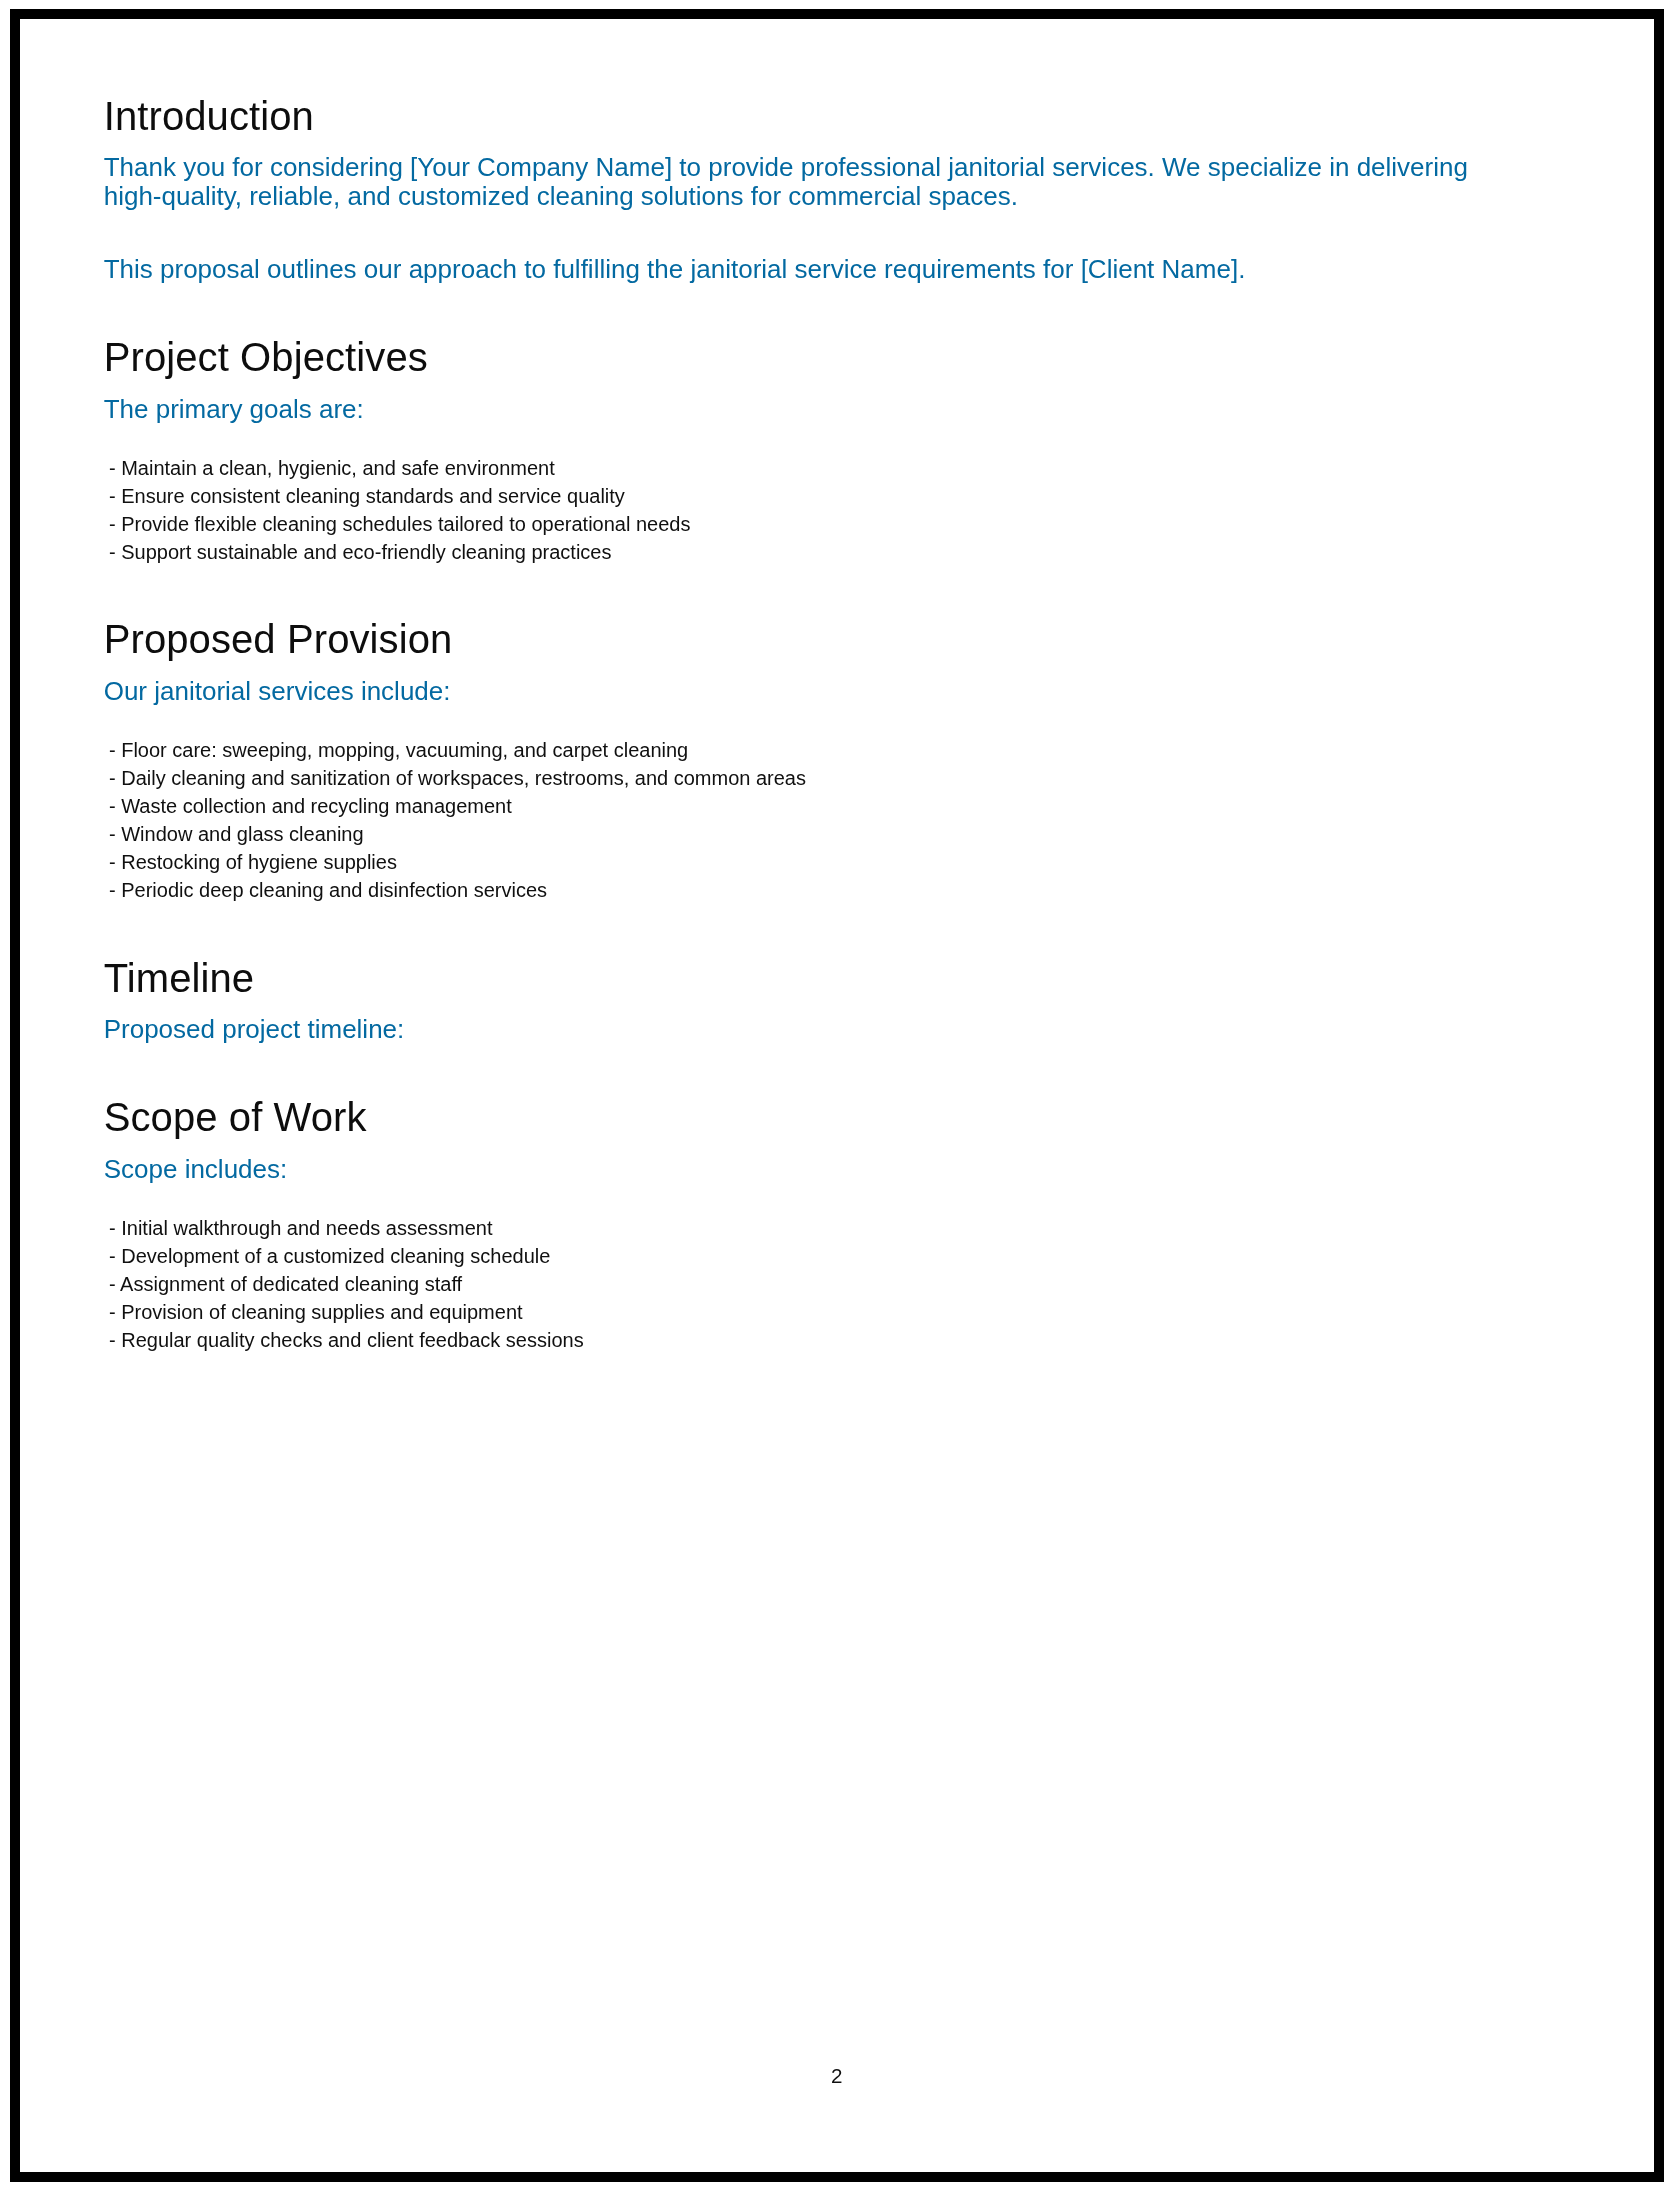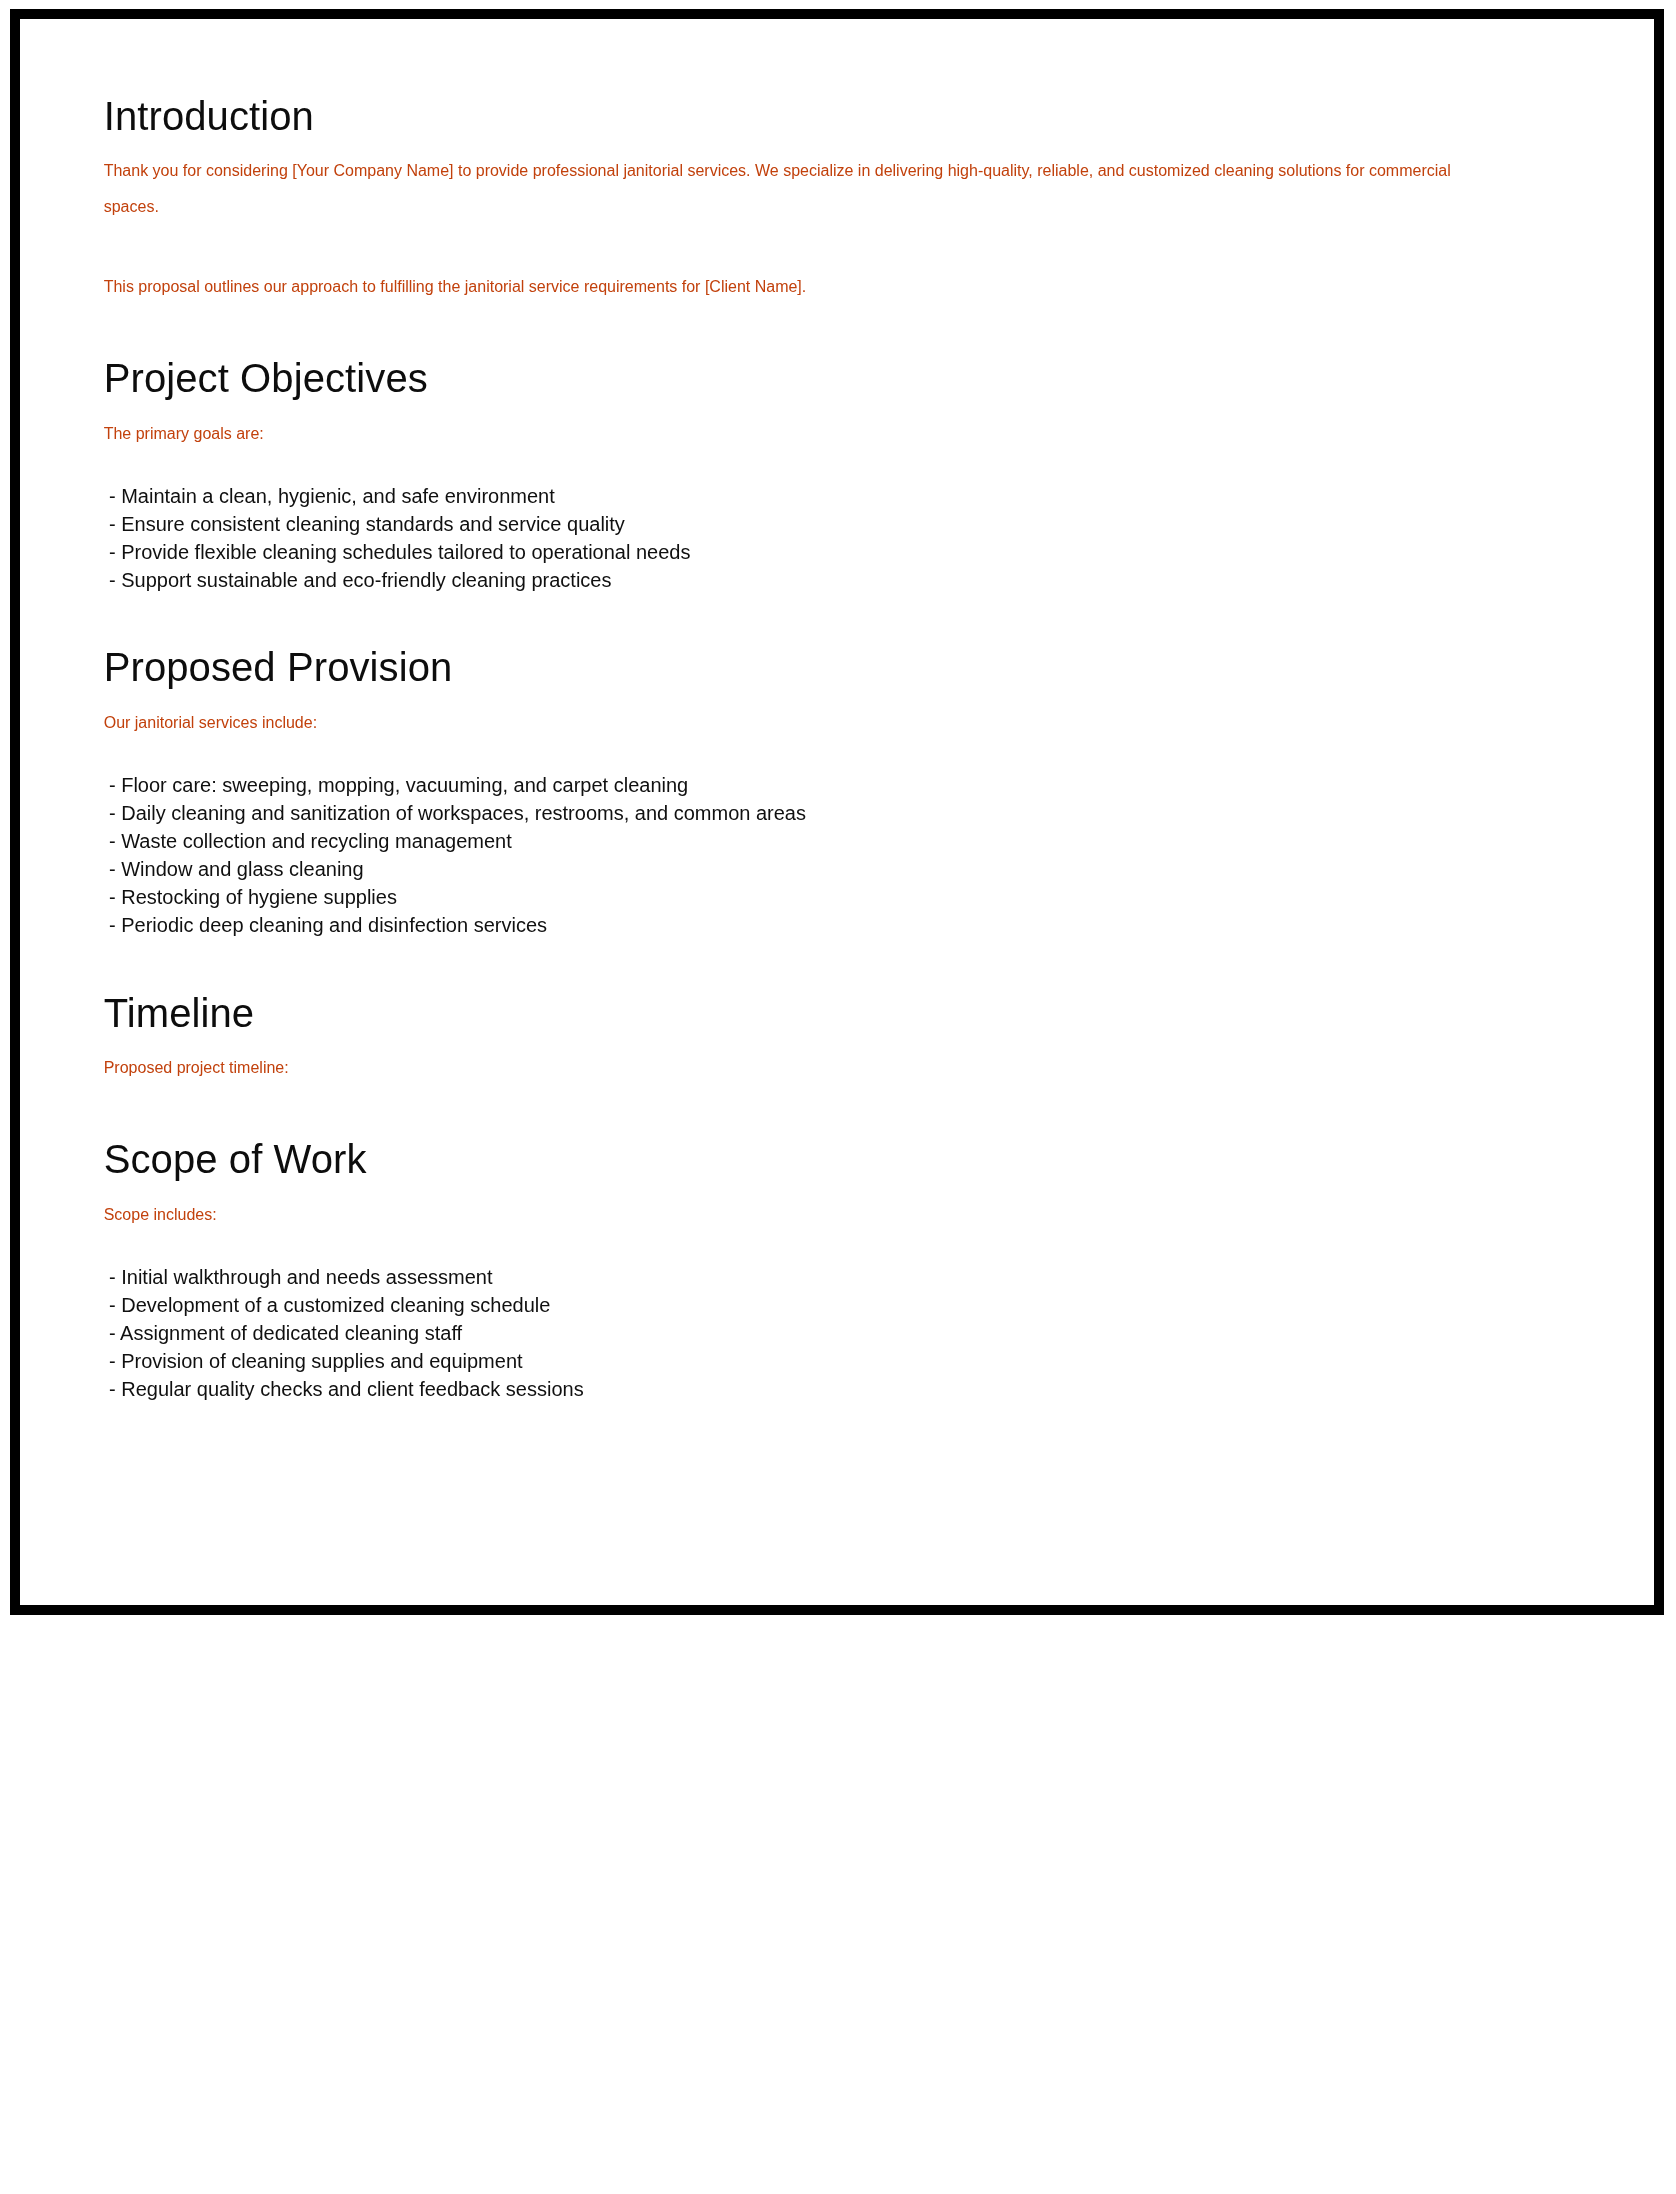--- a/index.html
+++ b/index.html
@@ -14,21 +14,21 @@
     font-family: "Liberation Sans", sans-serif;
     -webkit-font-smoothing: antialiased;
   }
 
   
   .page-frame {
     position: absolute;
     left: 9.7px;
     top: 8.8px;
     width: 1654px;
-    height: 1606px;
+    height: 2173px;
     border: 10.5px solid #000000;
     box-sizing: border-box;
     background: #ffffff;
     overflow: hidden;
   }
 
   .page-surface {
     position: absolute;
     inset: 0;
     background: #ffffff;
@@ -53,24 +53,24 @@
 
   .section {
     margin: 0;
   }
 
   .section + .section {
     margin-top: 49px;
   }
 
   .lead {
-    font-size: 16px;
+    font-size: 26px;
     font-weight: 400;
-    line-height: 36px;
-    color: #c2410c;
+    line-height: 29px;
+    color: #0369a1;
     margin: 17.6px 0 0 0;
     max-width: 1404px;
   }
 
   .lead + .lead {
     margin-top: 44px;
   }
 
   .bullet-list {
     list-style: none;

